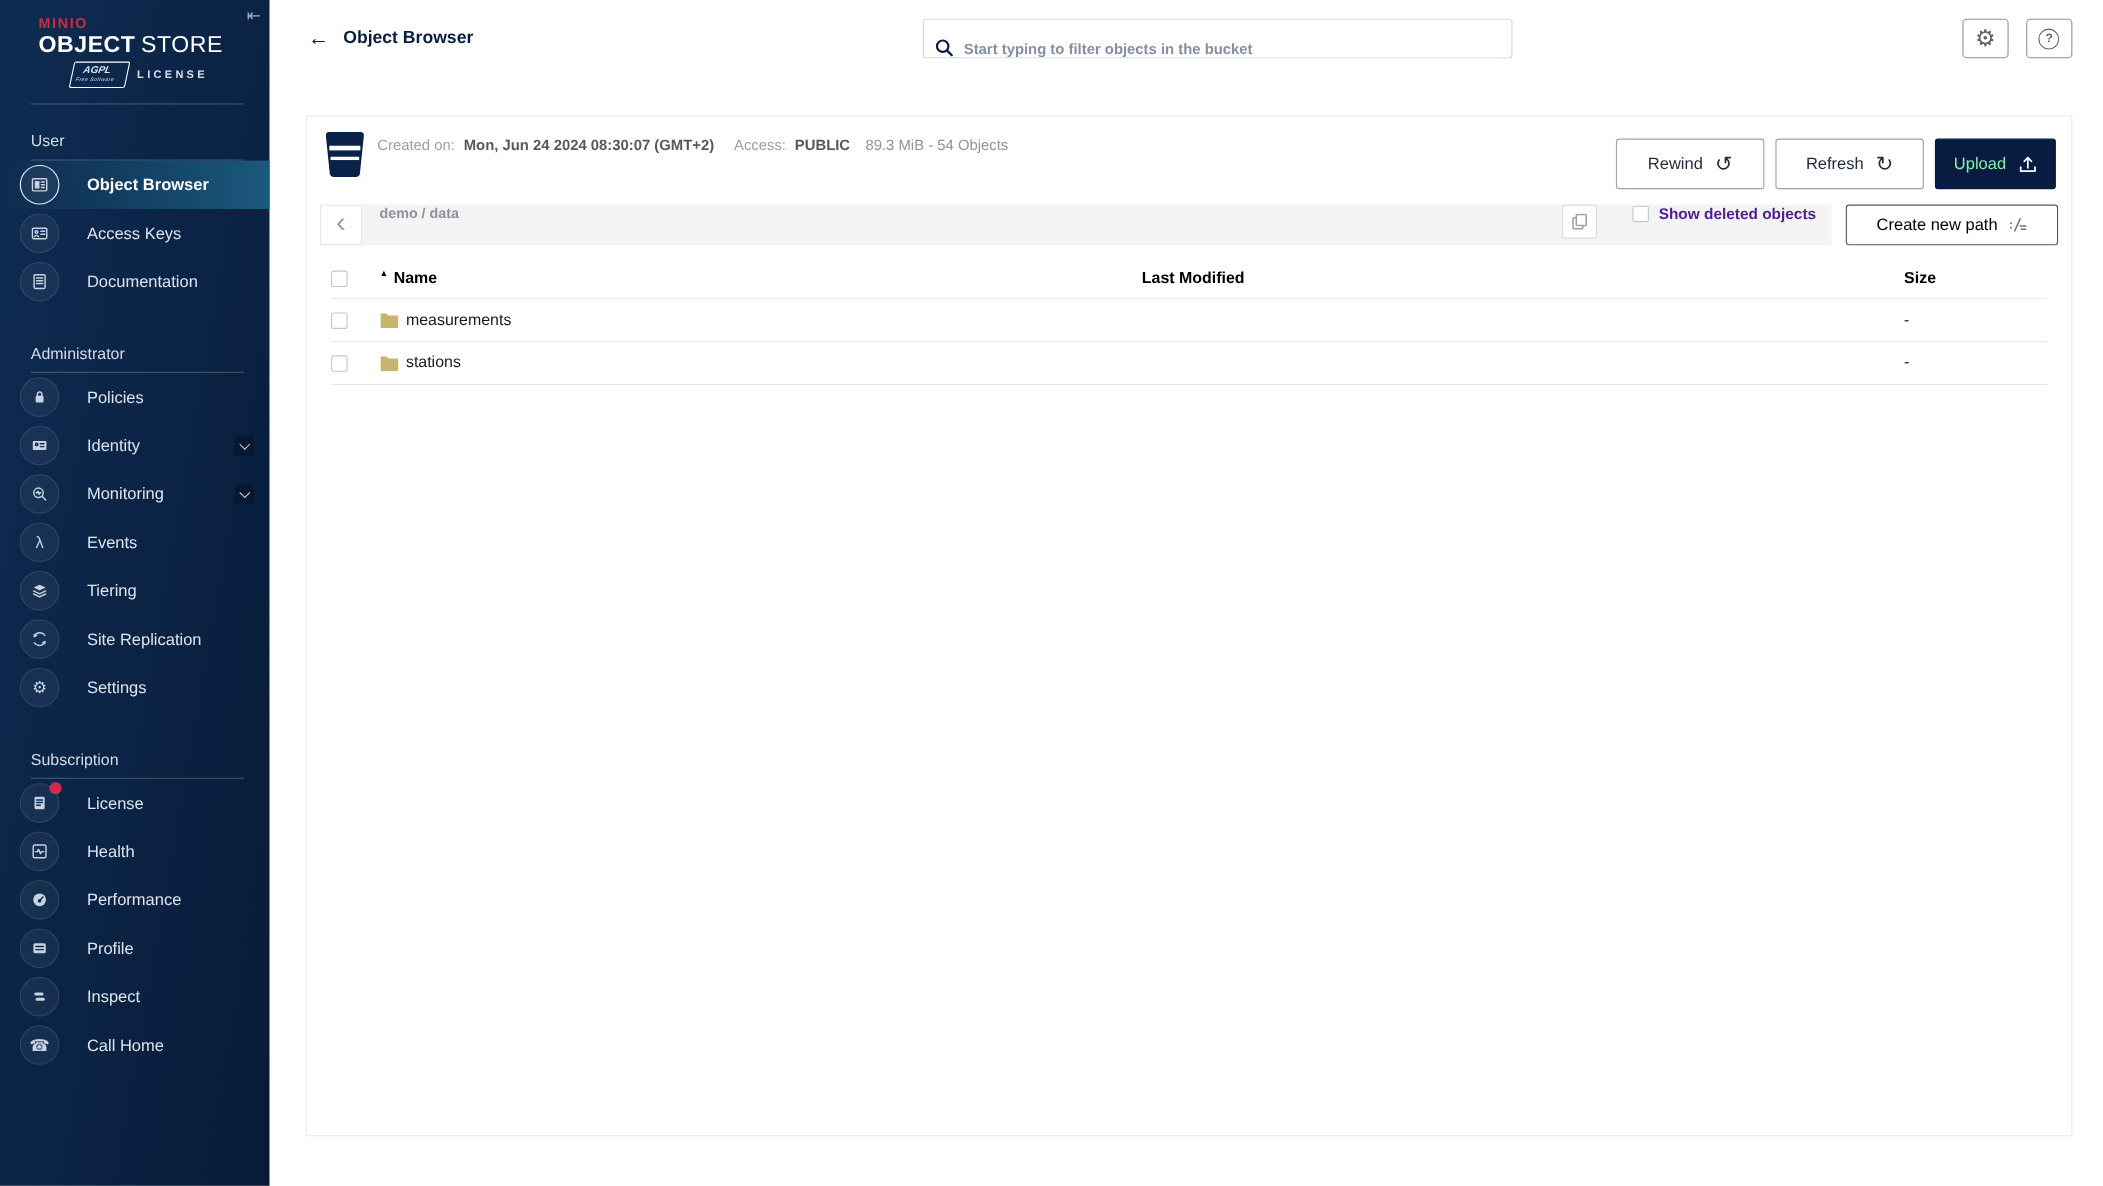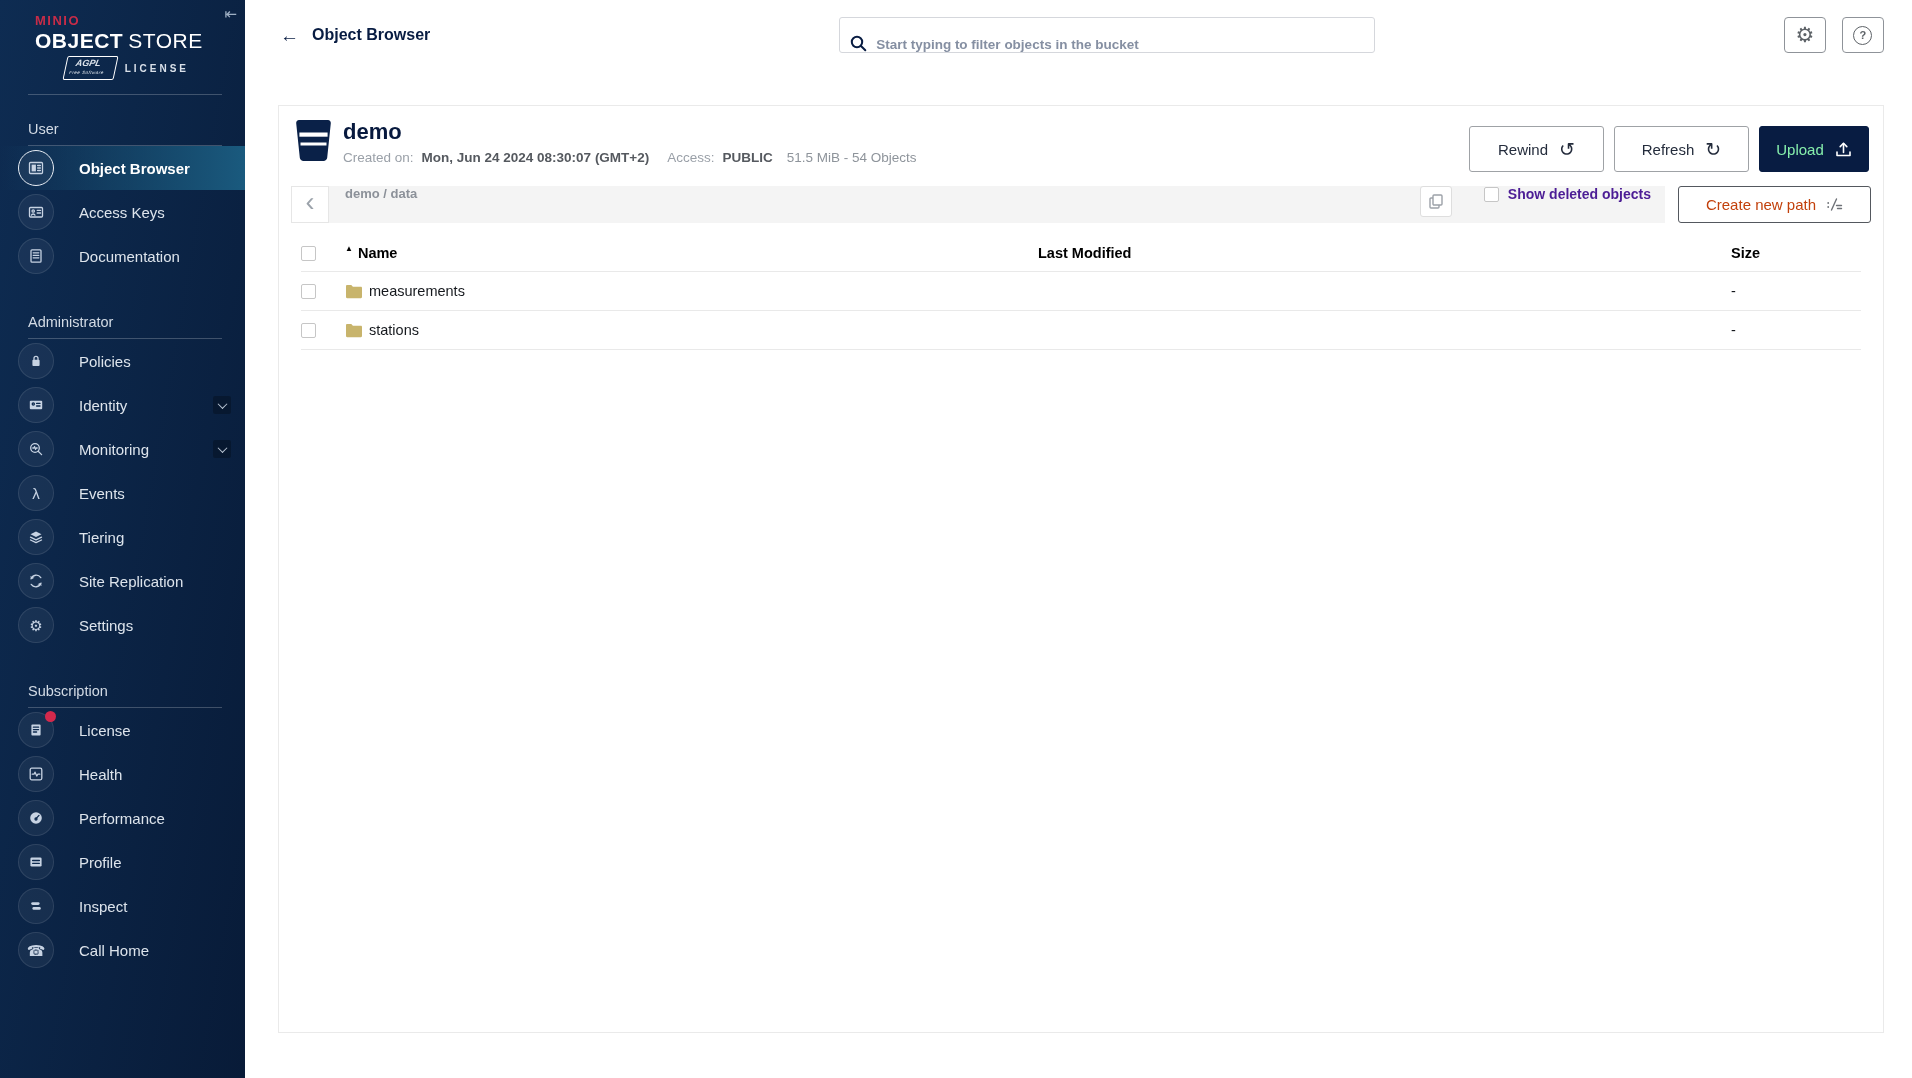--- a/index.html
+++ b/index.html
@@ -84,21 +84,21 @@
     justify-content:center; color:#9CA3AB; font-size:27px; cursor:pointer; line-height:1; padding-bottom:4px; }
   .pb-strip { flex:1; background:#F4F4F4; display:flex; align-items:flex-start; padding:0 14px 0 16px; gap:32px; }
   .pb-path { font-weight:bold; font-size:13px; color:#8C9199; margin-right:auto; }
   .pb-copy { width:32px; height:31px; background:#fff; border:1px solid #DEDEDE; border-radius:3px;
     display:flex; align-items:center; justify-content:center; cursor:pointer; }
   .pb-check { display:flex; align-items:center; gap:9px; }
   .pb-check input { appearance:none; width:15px; height:15px; border:1px solid #C6C6C6; border-radius:2px;
     background:#fff; cursor:pointer; }
   .pb-check-label { font-weight:bold; font-size:14px; color:#4c1d95; }
   .pb-create { margin-left:13px; min-width:193px; height:37px; border:1px solid #54585E; border-radius:3px;
-    background:#fff; font-size:15px; color:#c2410c; display:flex; align-items:center; justify-content:center;
+    background:#fff; font-size:15px; color:#000000; display:flex; align-items:center; justify-content:center;
     gap:10px; cursor:pointer; }
 
   
   .obj-table { margin:12px 22px 0 22px; }
   .trow, .thead { display:grid; grid-template-columns:44px 1fr 1fr 130px; align-items:center;
     border-bottom:1px solid #E9E9E9; }
   .thead { height:37px; font-weight:bold; font-size:14.5px; color:#000; }
   .trow { height:39px; font-size:14.5px; color:#16191E; }
   .row-check { appearance:none; width:15px; height:15px; border:1px solid #C6C6C6; border-radius:2px;
     background:#fff; cursor:pointer; }
@@ -330,27 +330,26 @@
 
   <div class="card">
 
     <div class="card-header">
       <svg width="35" height="43" viewBox="0 0 35 43">
           <path fill="#0A2148" d="M3 1h29c1.7 0 3 1.5 2.8 3.2l-3.6 34.5c-.2 1.9-1.8 3.3-3.7 3.3H7.5c-1.9 0-3.5-1.4-3.7-3.3L.2 4.2C0 2.5 1.3 1 3 1z"></path>
           <rect x="3.4" y="13.5" width="28.2" height="4.2" fill="#fff"></rect>
           <rect x="4.5" y="23.5" width="26" height="3" fill="#fff"></rect>
         </svg>
       <div class="bh-text">
-        <div class="bucket-title">demo</div>
         <div class="bucket-meta">
           <span class="meta-label">Created on:</span>
           <span class="meta-strong">Mon, Jun 24 2024 08:30:07 (GMT+2)</span>
           <span class="meta-label" style="margin-left:10px">Access:</span>
           <span class="meta-strong">PUBLIC</span>
-          <span class="meta-plain">51.5 MiB - 54 Objects</span>
+          <span class="meta-plain">89.3 MiB - 54 Objects</span>
         </div>
       </div>
       <div class="header-actions">
         <button class="btn btn-outline">
           <span>Rewind</span>
             <span class="bicon">↺</span>
         </button>
         <button class="btn btn-outline">
           <span>Refresh</span>
             <span class="bicon">↻</span>

